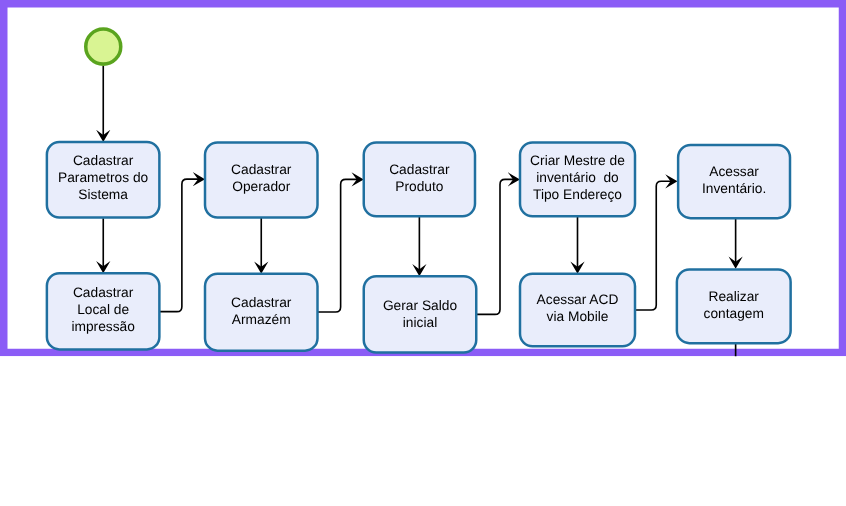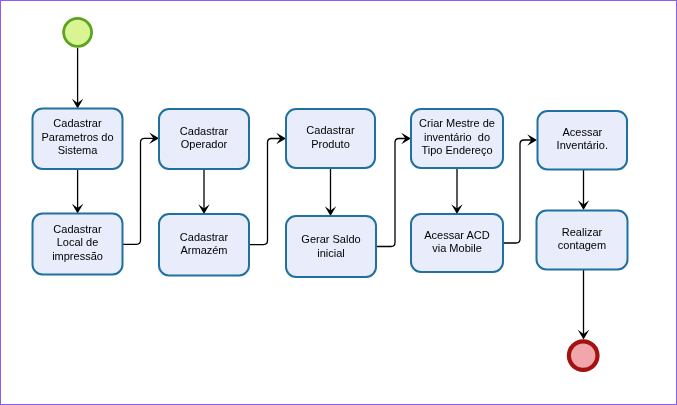--- a/index.html
+++ b/index.html
@@ -1,16 +1,16 @@
 <!DOCTYPE html>
 <html><head>
 <meta charset="utf-8">
 <style>
   html,body{margin:0;padding:0;background:#fff;}
-  .wrap{width:677px;height:405px;position:relative;box-sizing:border-box;border:1px solid #8b5cf6;}
+  .wrap{width:677px;height:285px;position:relative;box-sizing:border-box;border:6px solid #8b5cf6;}
   svg{display:block;}
   text{font-family:"Liberation Sans",sans-serif;font-size:11px;fill:#000;}
 </style>
 </head>
 <body>
 <div class="wrap">
 <svg width="673" height="401" viewBox="2 2 673 401" xmlns="http://www.w3.org/2000/svg">
   <defs>
     <g id="ah-d">
           <polygon points="0,0 -5.7,-9.8 0,-5.6 5.7,-9.8" fill="#000"></polygon>

